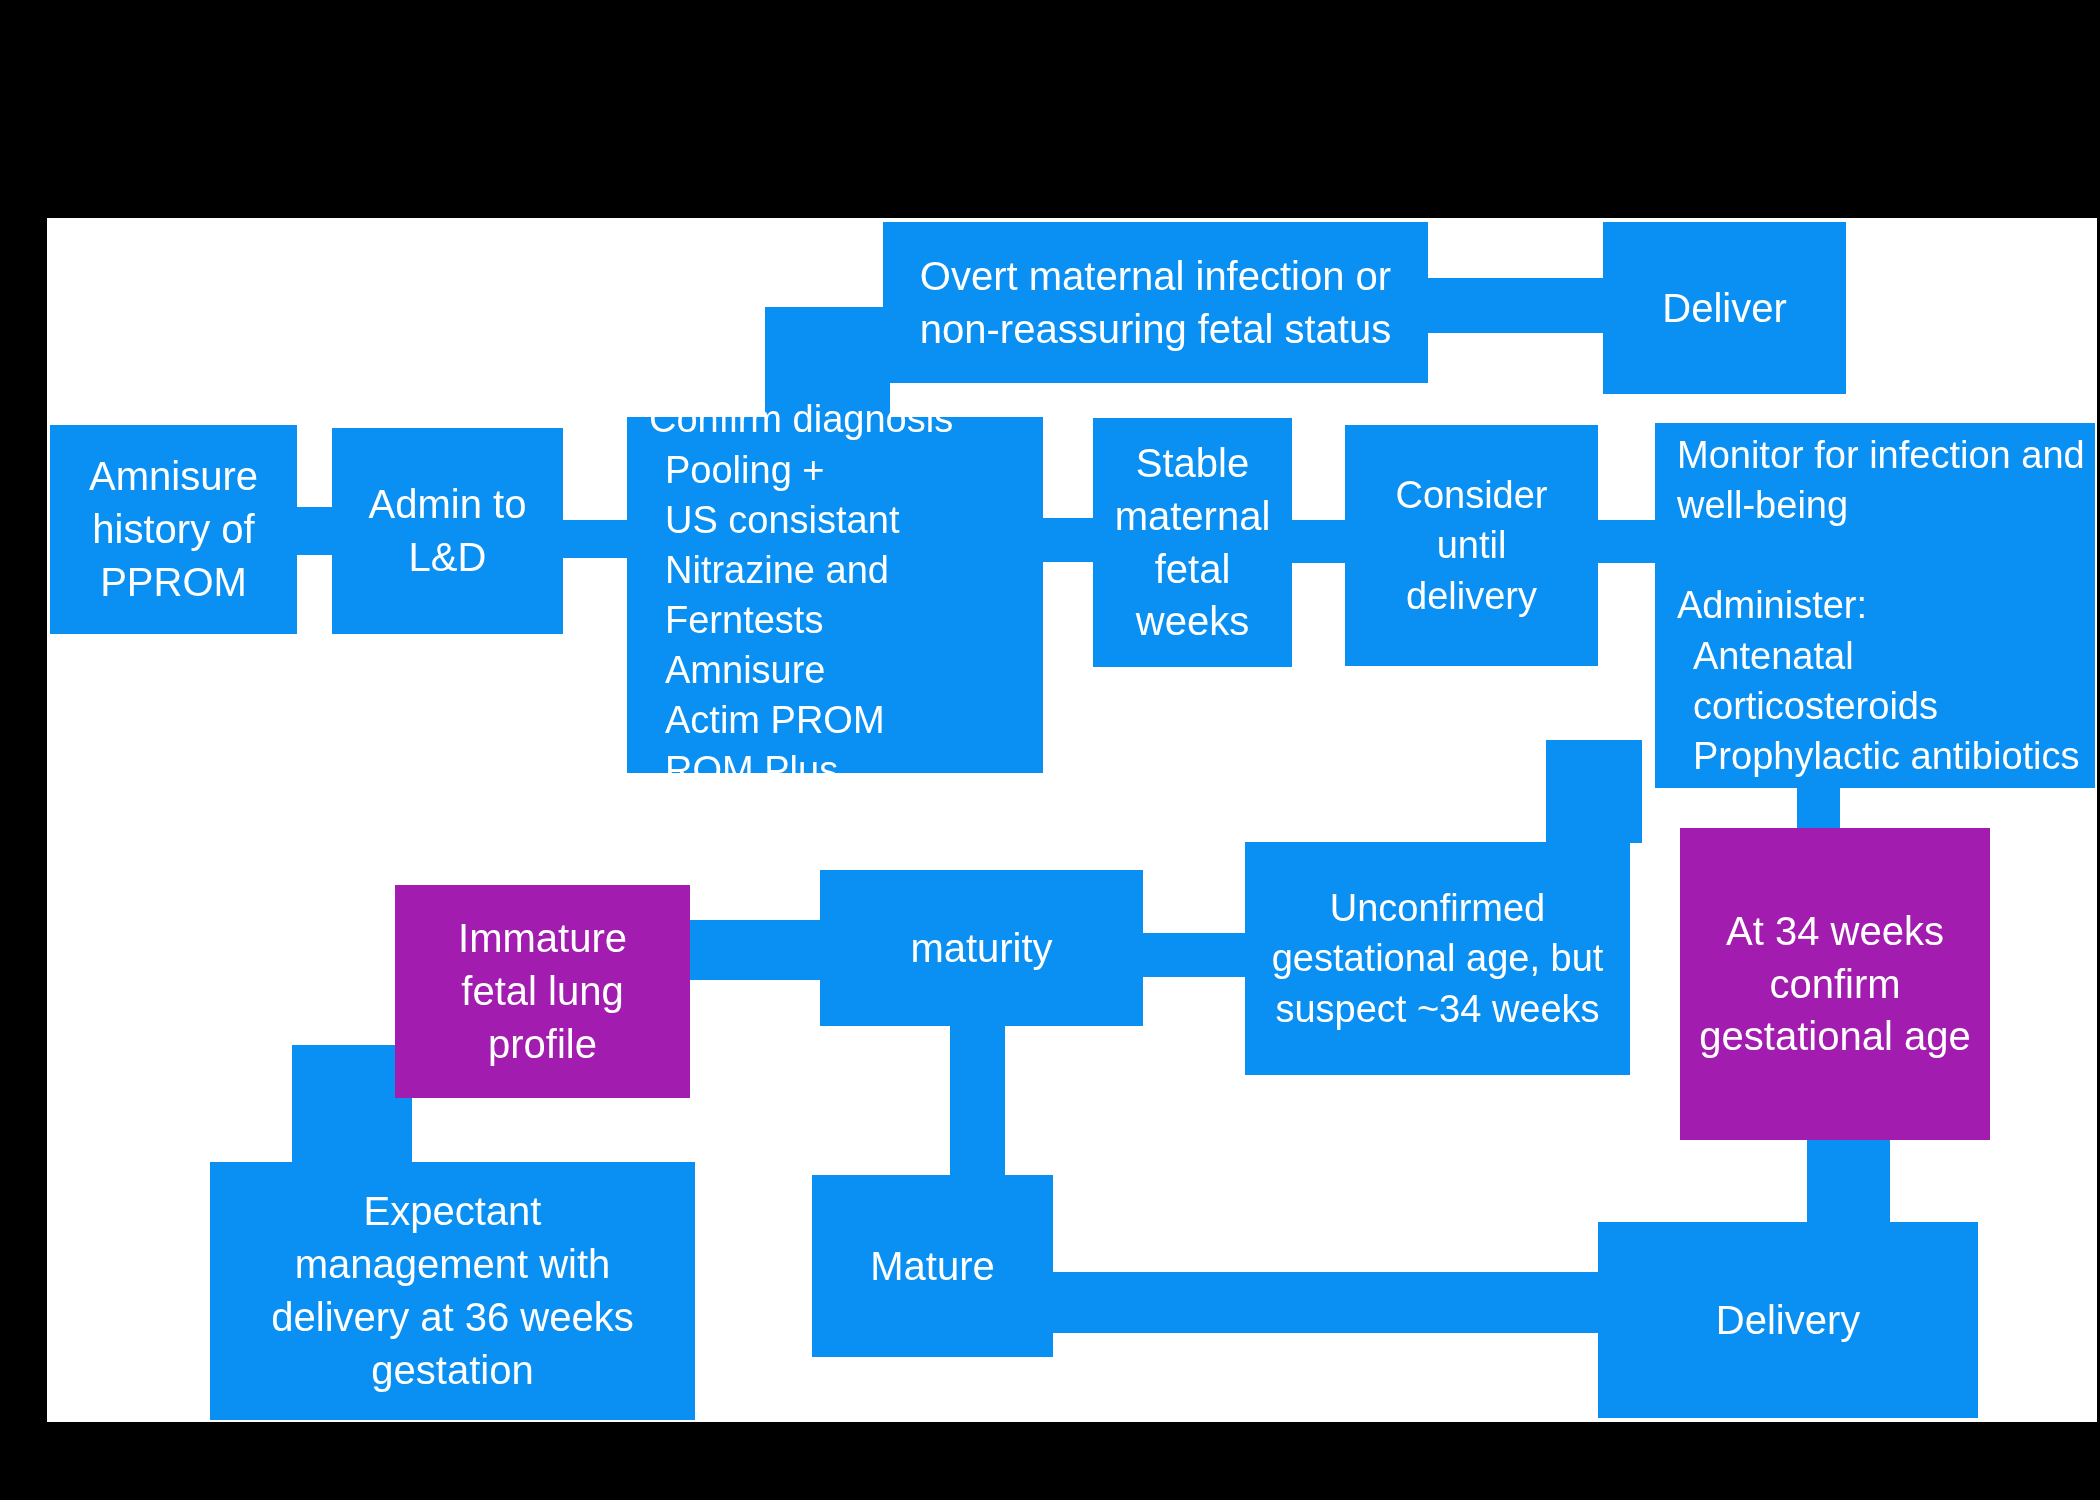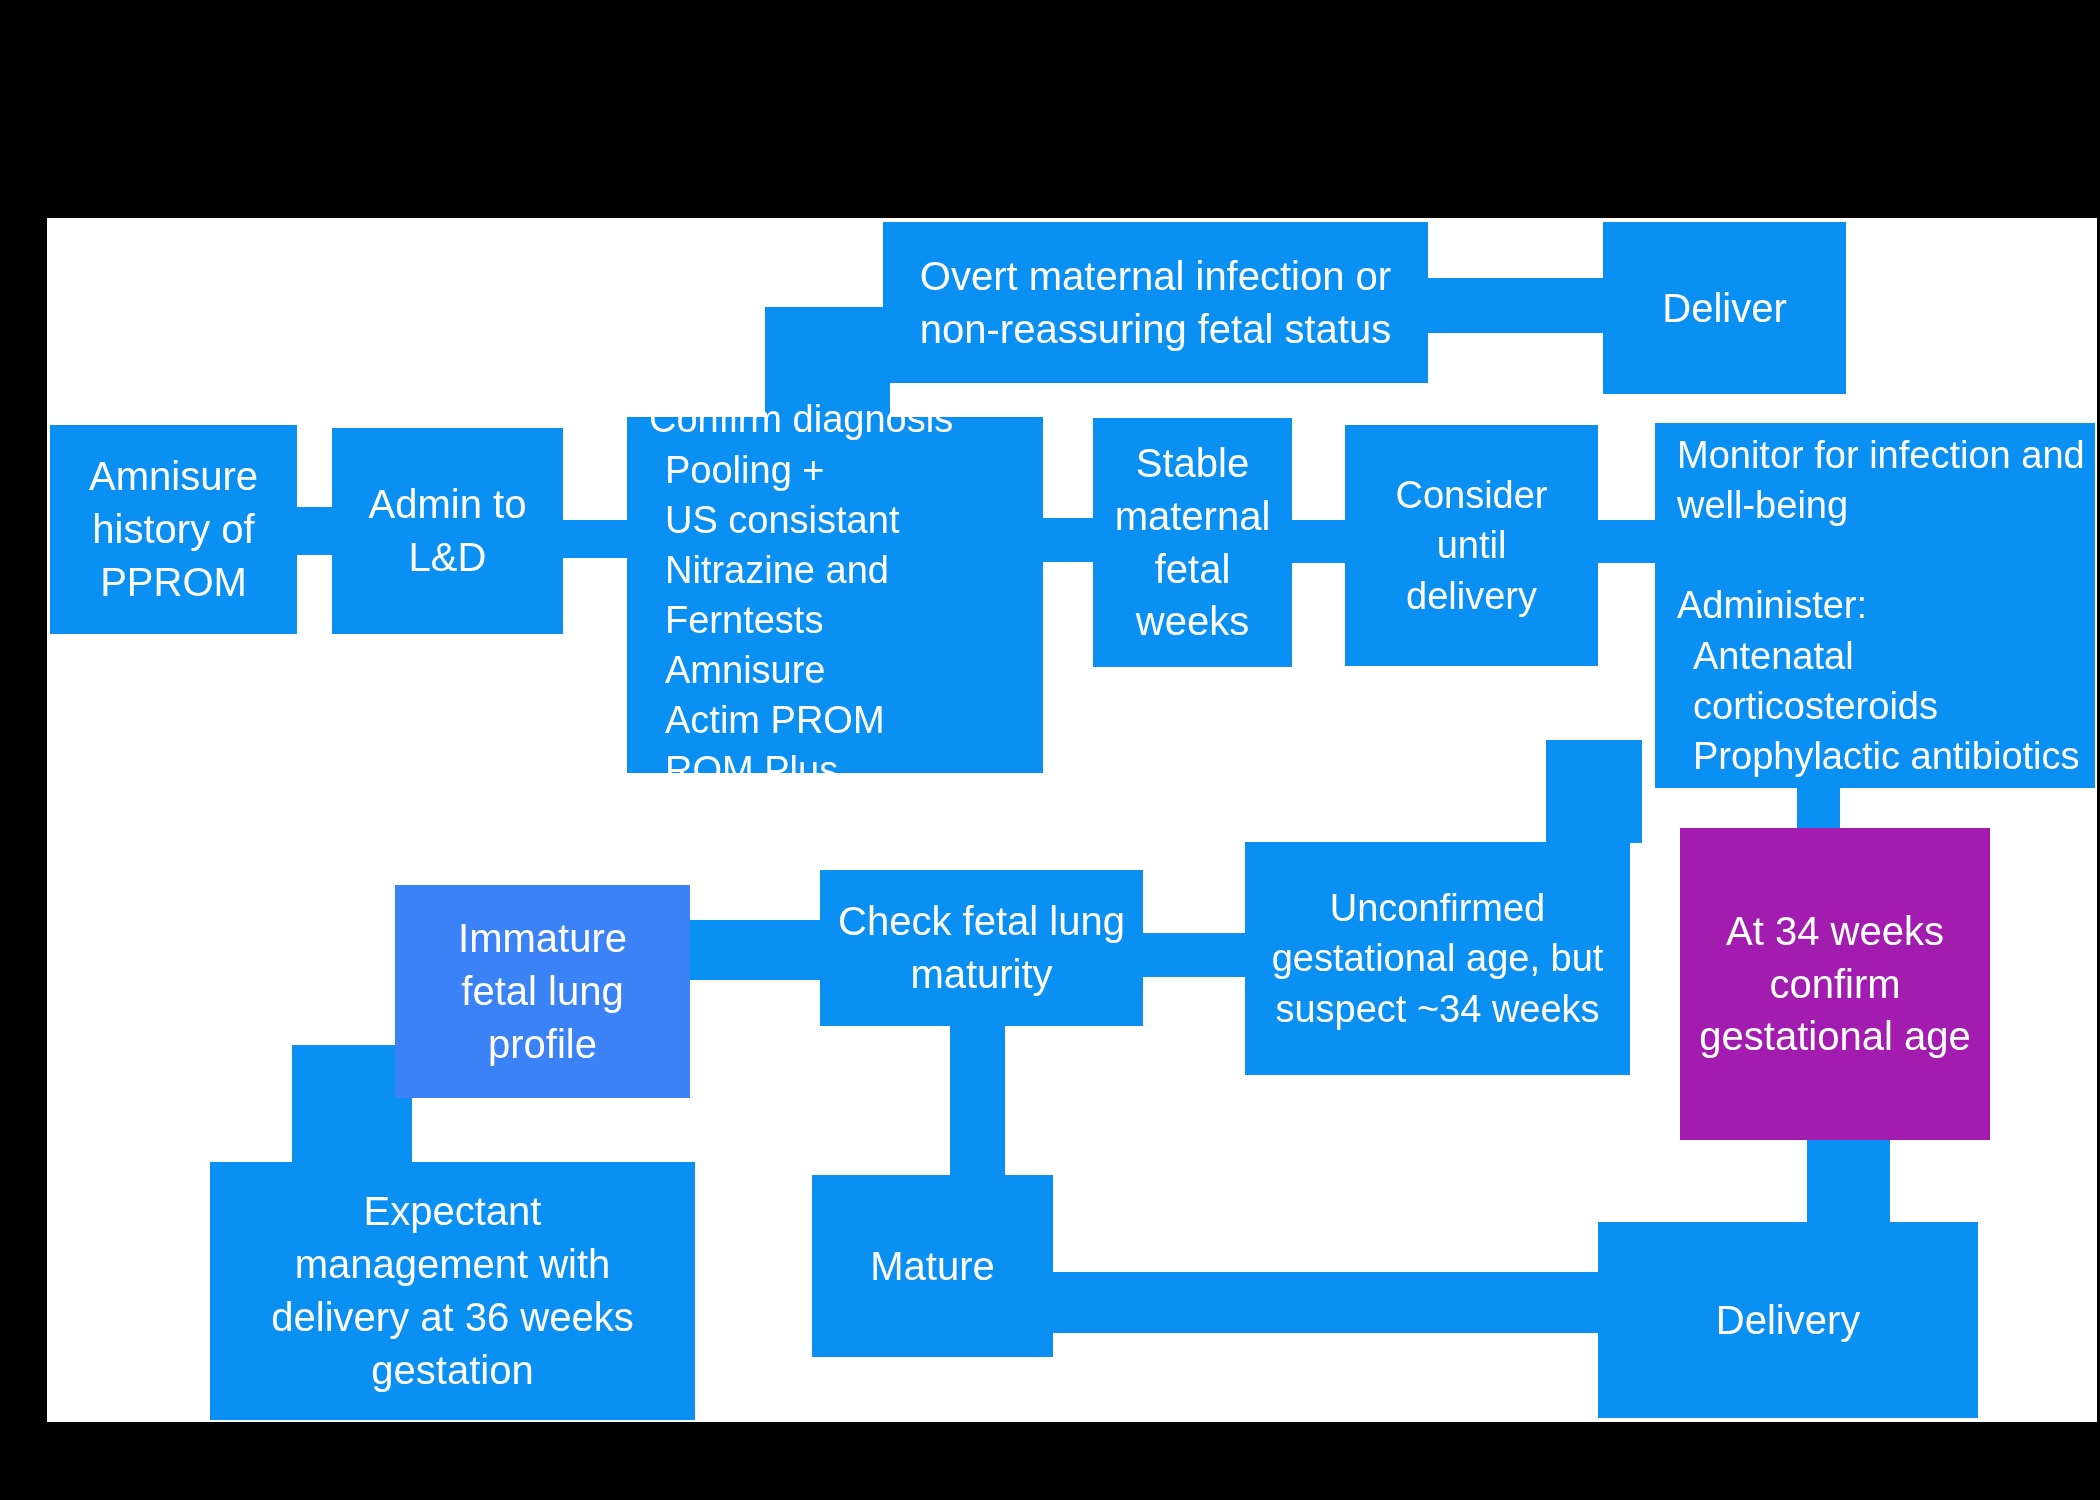--- a/index.html
+++ b/index.html
@@ -114,30 +114,29 @@
 <div class="node" style="left: 1655px; top: 423px; width: 440px; height: 365px; background: rgb(10, 143, 242); color: rgb(255, 255, 255);">
     <div class="label align-left small">
       <span class="line">Monitor for infection and</span>
       <span class="line">well-being</span>
       <span class="line"></span>
       <span class="line">Administer:</span>
       <span class="line indent">Antenatal corticosteroids</span>
       <span class="line indent">Prophylactic antibiotics</span>
     </div>
   </div>
-<div class="node" style="left: 395px; top: 885px; width: 295px; height: 213px; background: #3b82f6; color: rgb(255, 255, 255);">
+<div class="node" style="left: 395px; top: 885px; width: 295px; height: 213px; background: #a21caf; color: rgb(255, 255, 255);">
     <div class="label align-center">
       <span class="line">Immature</span>
       <span class="line">fetal lung</span>
       <span class="line">profile</span>
     </div>
   </div>
 <div class="node" style="left: 820px; top: 870px; width: 323px; height: 156px; background: rgb(10, 143, 242); color: rgb(255, 255, 255);">
     <div class="label align-center">
-      <span class="line">Check fetal lung</span>
       <span class="line">maturity</span>
     </div>
   </div>
 <div class="node" style="left: 1245px; top: 842px; width: 385px; height: 233px; background: rgb(10, 143, 242); color: rgb(255, 255, 255);">
     <div class="label align-center small">
       <span class="line">Unconfirmed</span>
       <span class="line">gestational age, but</span>
       <span class="line">suspect ~34 weeks</span>
     </div>
   </div>

